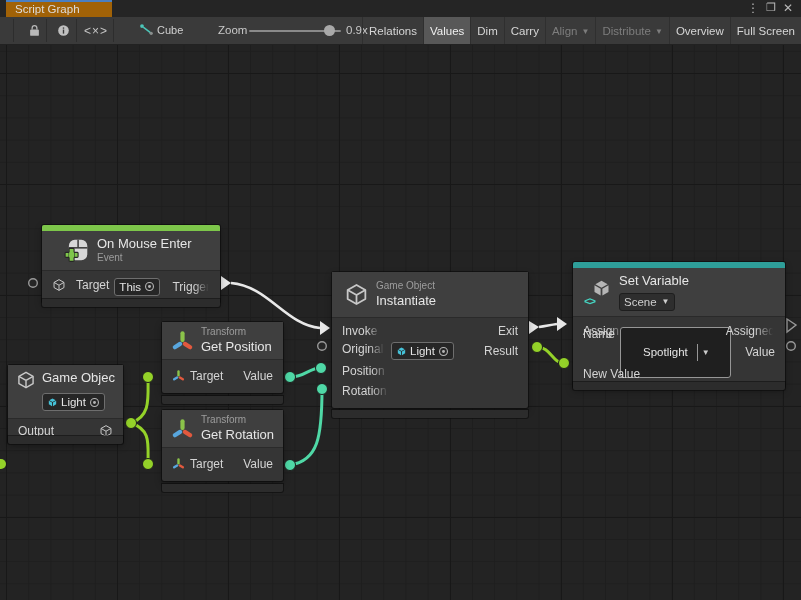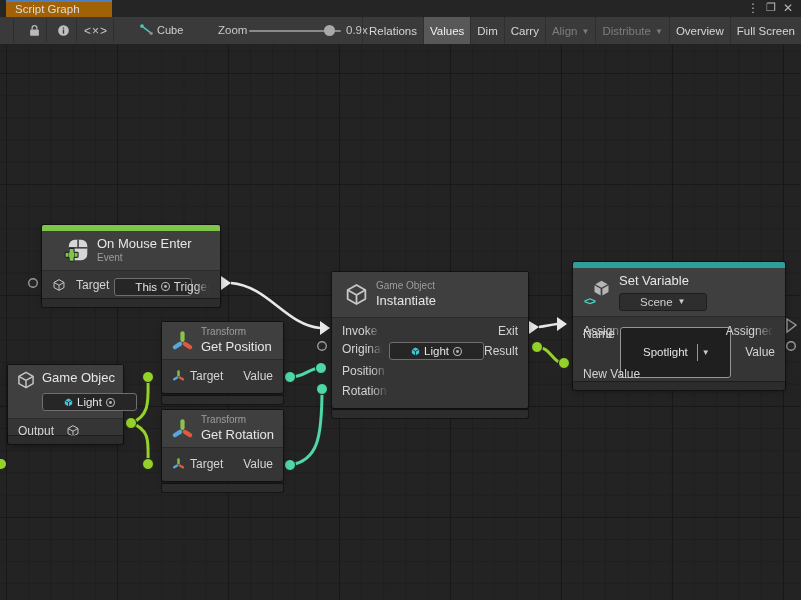--- a/index.html
+++ b/index.html
@@ -51,21 +51,21 @@
   .ncol{display:flex;flex-direction:column;line-height:1.25;min-width:0;}
   .nrow{display:flex;align-items:center;justify-content:space-between;
         padding:0 10px;font-size:12px;color:#d4d4d4;}
   .grp{display:flex;align-items:flex-start;gap:5px;min-width:0;}
   .fade{overflow:hidden;white-space:nowrap;
         -webkit-mask-image:linear-gradient(90deg,#000 62%,transparent 97%);
         mask-image:linear-gradient(90deg,#000 62%,transparent 97%);}
   .nfoot{position:absolute;height:8px;background:#2c2c2c;border-radius:0 0 2px 2px;
          box-shadow:0 0 0 1px rgba(10,10,10,.55);}
   .chip{display:inline-flex;align-items:center;gap:3px;background:#262626;border:1px solid #6e6e6e;
-        border-radius:3px;padding:0 20px;height:16px;font-size:11.5px;color:#e4e4e4;white-space:nowrap;}
+        border-radius:3px;padding:0 4px;height:16px;font-size:11.5px;color:#e4e4e4;white-space:nowrap;}
   .chip.plain{border-color:#1e1e1e;background:#2e2e2e;color:#cfcfcf;}
   .chip.combo{border-color:#969696;background:#1f1f1f;height:17px;padding:16px;}
   .chip.combo .seg{padding:0 6px;}
   .chip.combo .dd{border-left:1px solid #969696;padding:0 4px;font-size:8px;color:#cccccc;
                   height:100%;display:flex;align-items:center;}
   .ic{display:block;flex:none;}
   .unity-wrap{position:relative;width:28px;height:28px;flex:none;}
   .unity-wrap .ulogo{position:absolute;right:0;top:0;color:#b5b5b5;}
   .unity-wrap .ucode{position:absolute;left:0;bottom:-1px;font-size:11px;font-weight:bold;
                      color:#46d7c4;letter-spacing:-1px;}
@@ -273,21 +273,21 @@
             <svg class="ic" width="11" height="11" style="color:#45c2d8">
                 <use href="#unity"></use>
               </svg>
             <span>Light</span>
             <svg class="ic" width="11" height="11" style="color:#b4b4b4">
                 <use href="#picker"></use>
               </svg>
           </span>
         </div>
       </div>
-      <div class="nrow" style="height:24px;justify-content:flex-start;gap:12px">
+      <div class="nrow" style="height:24px;justify-content:space-between;gap:12px">
         <span>Output</span>
         <svg class="ic" width="14" height="14" style="color:#c8c8c8">
             <use href="#cube"></use>
           </svg>
       </div>
     </div>
     <div class="nfoot" style="left:8px;top:391px;width:115px"></div>
 
     <div class="node" style="left:162px;top:277px;width:121px">
       <div class="nhead" style="padding:4px 9px">

